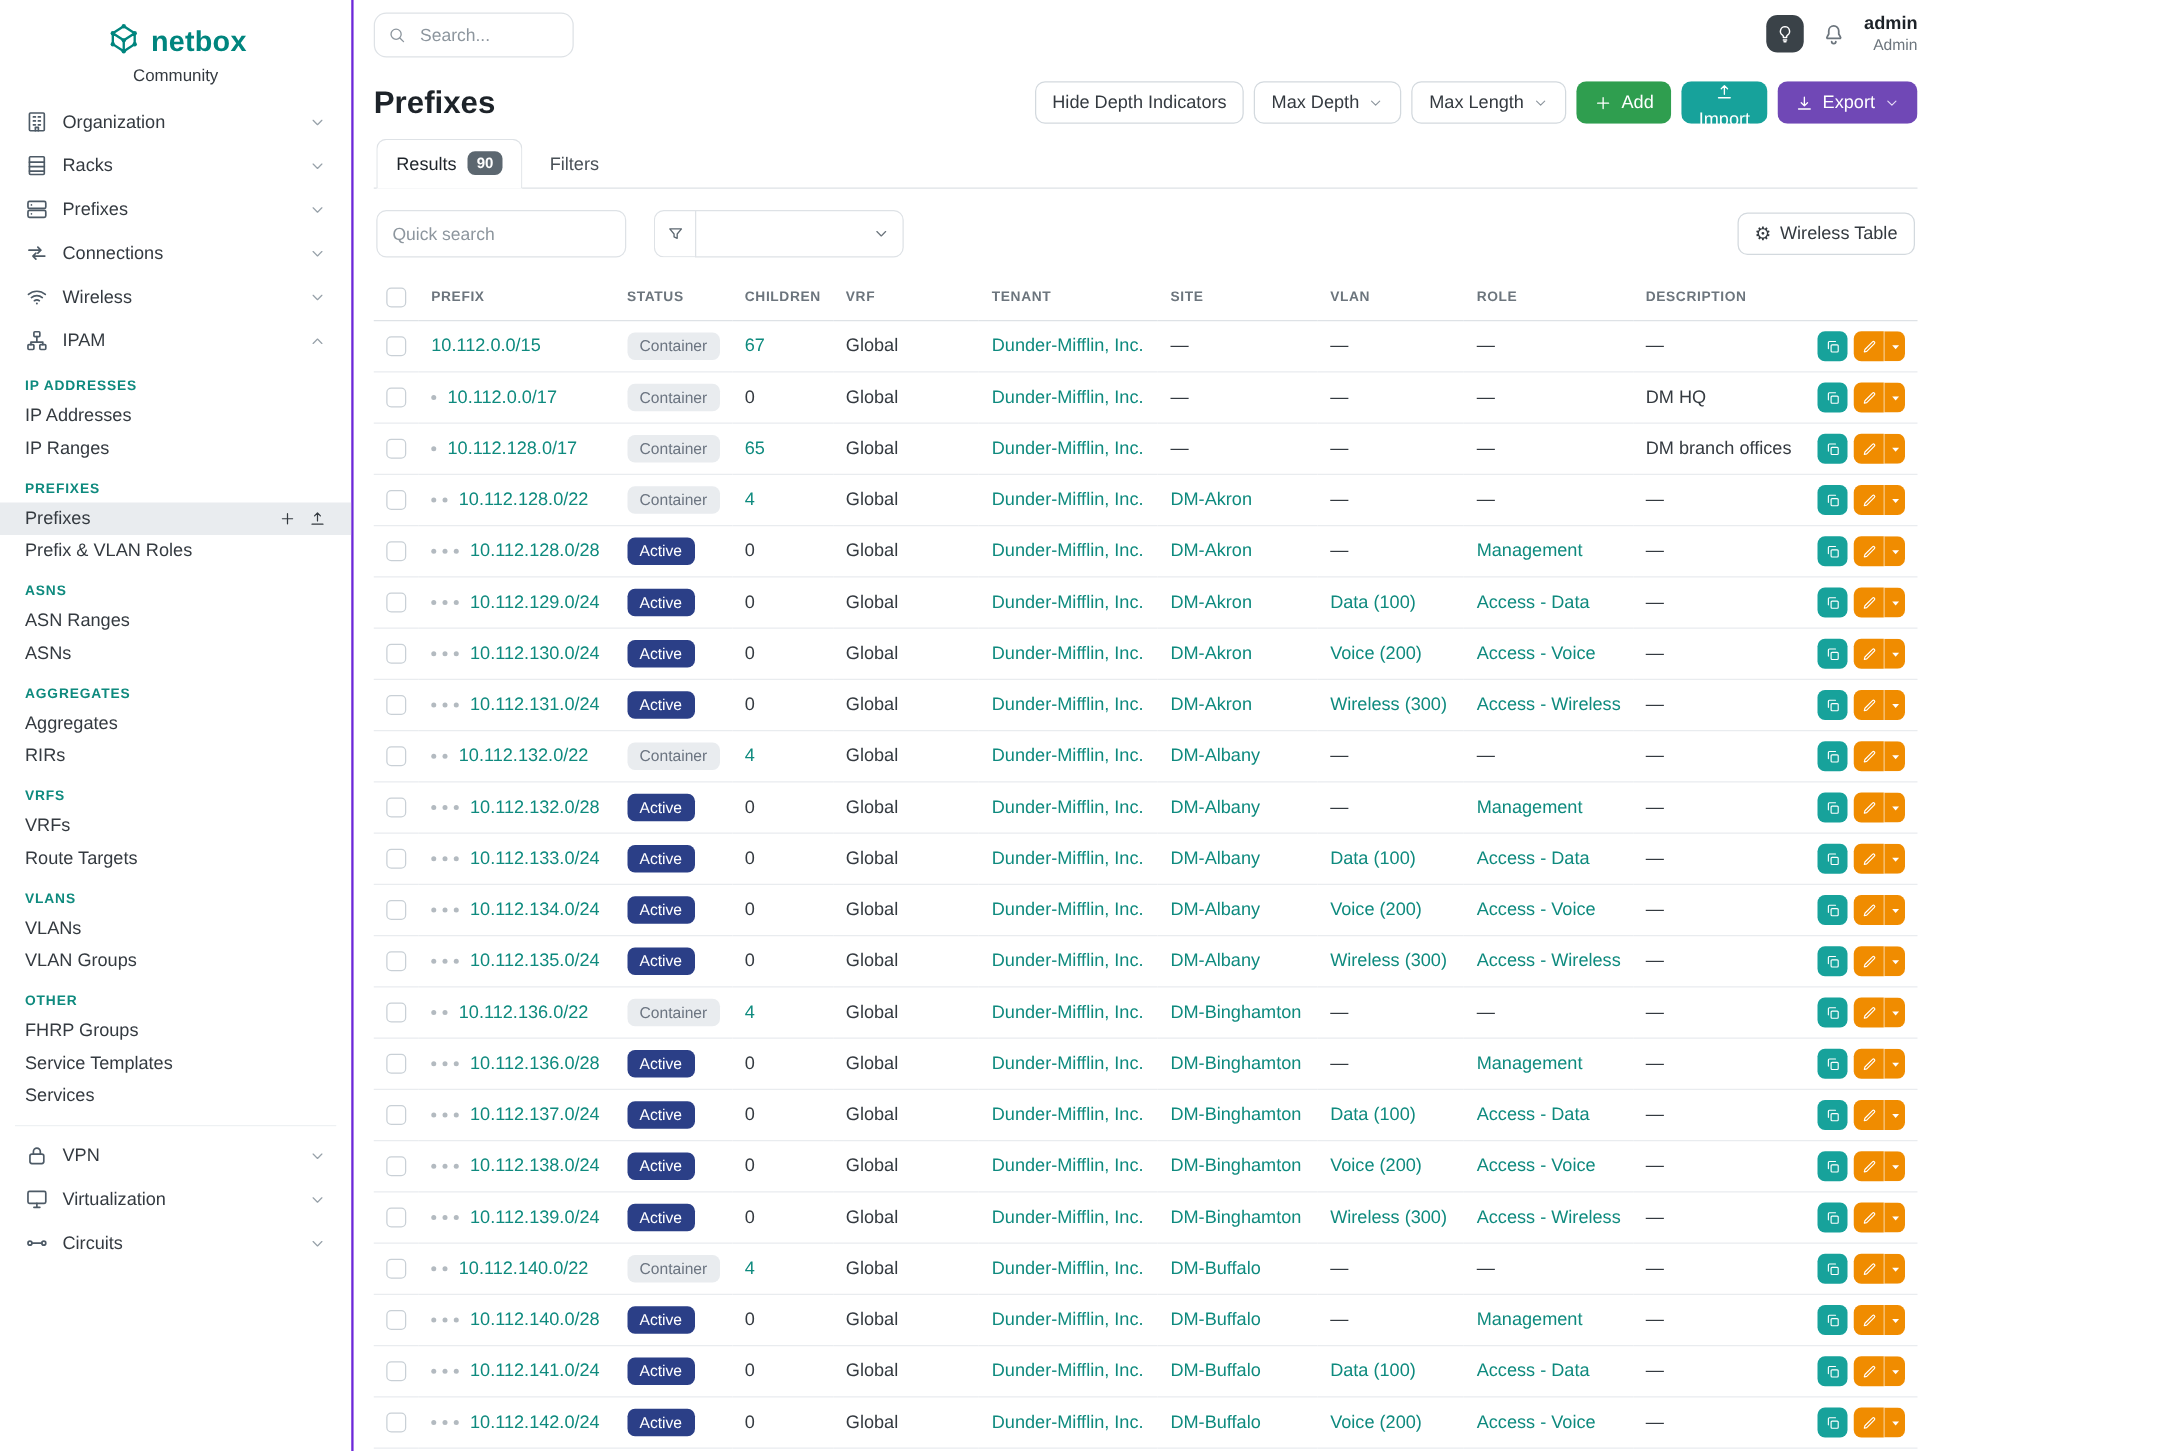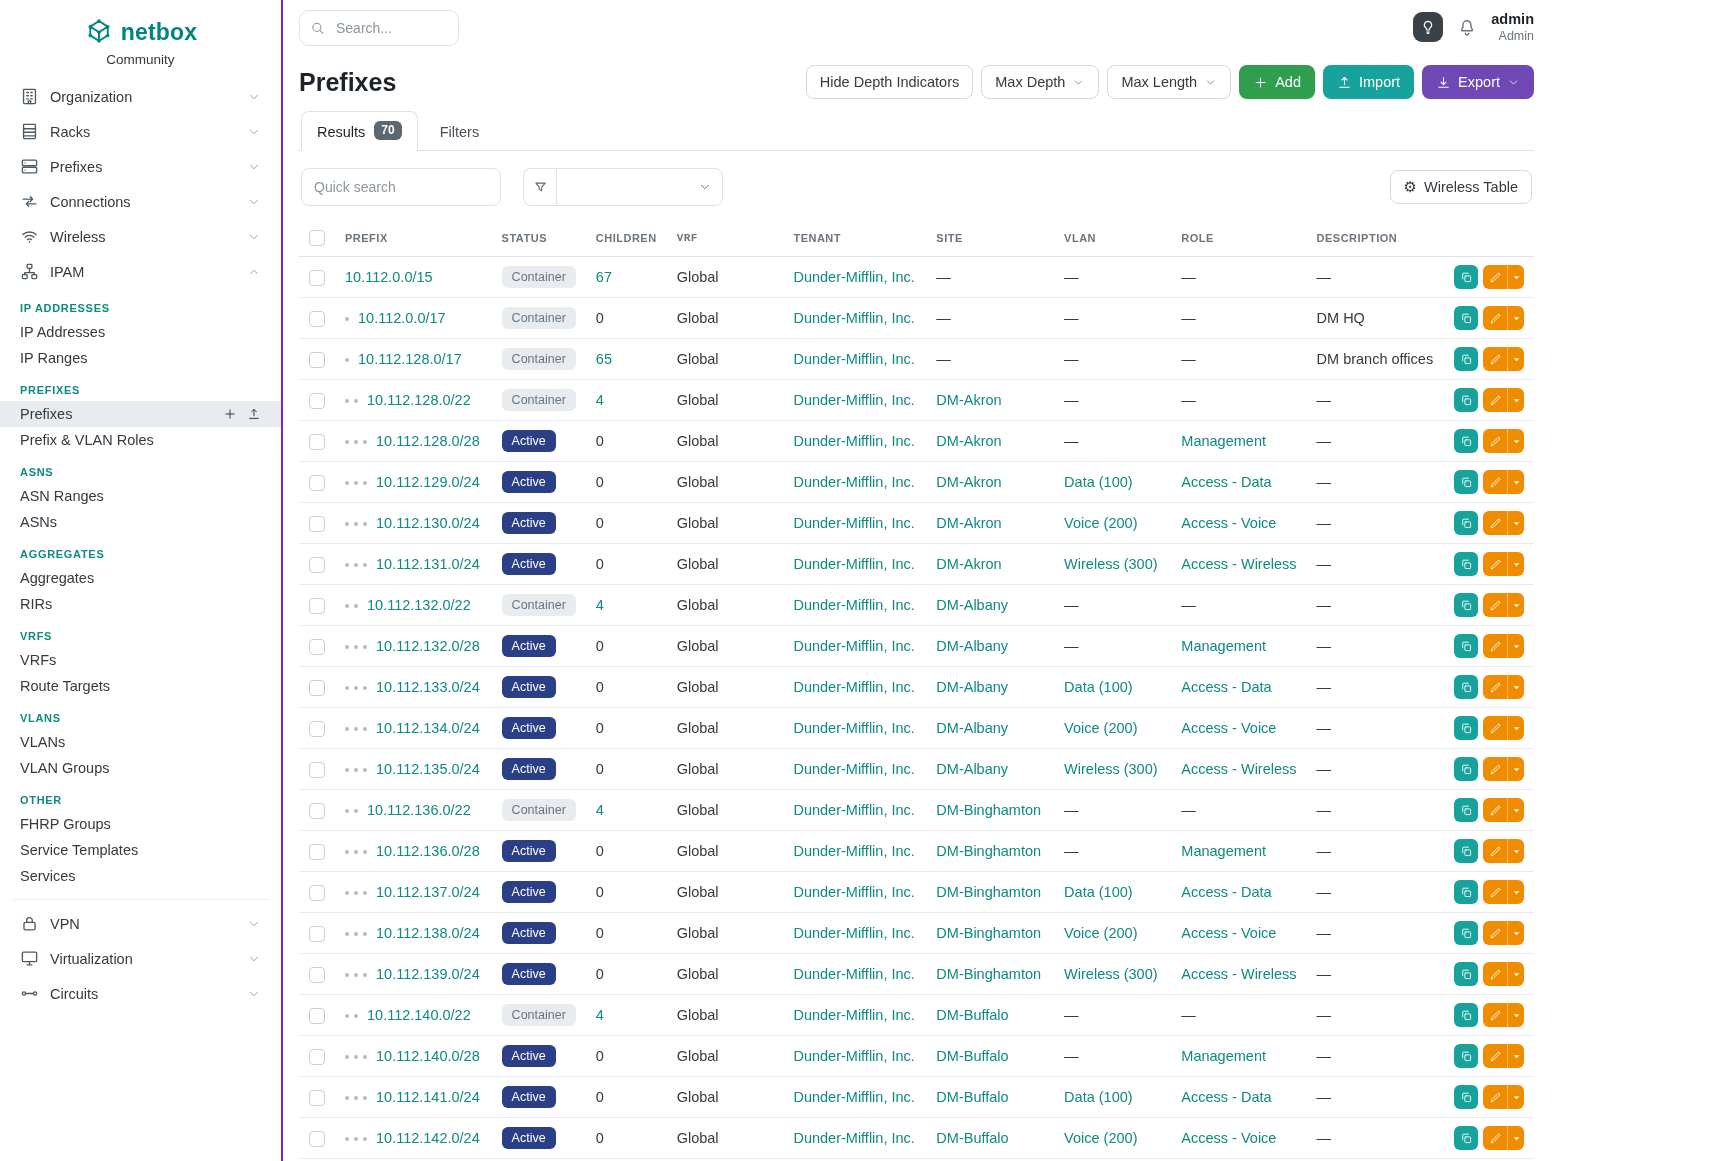--- a/index.html
+++ b/index.html
@@ -52,21 +52,21 @@
   .user-name { font-weight:700; font-size:14.5px; color:#1d2329; }
   .user-role { font-size:12.5px; color:#6c757d; }
 
   .page-head { display:flex; align-items:center; padding:10px 0 4px; }
   .page-title { font-size:25px; font-weight:600; color:#1d2329; margin:0; }
   .toolbar { margin-left:auto; display:flex; align-items:center; gap:8px; }
   .btn { height:34px; display:inline-flex; align-items:center; gap:7px; padding:0 13px; border-radius:8px; font-size:14.5px; border:1px solid transparent; background:#fff; cursor:pointer; font-family:inherit; color:#343a40; white-space:nowrap; }
   .btn svg { width:15px; height:15px; }
   .btn-outline { border-color:#d3d9de; }
   .btn-green { background:#2f9e4f; color:#fff; }
-  .btn-teal { background:#17a29b; color:#fff; }
+  .btn-teal { background:#17a29b; color:#fff;flex-direction:column; }
   .btn-purple { background:#7048b6; color:#fff; }
   .btn .bchev { display:flex; color:#8d969e; }
   .btn-purple .bchev { color:#e7ddf7; }
   .bchev svg { width:13px; height:13px; }
 
   .tabs { display:flex; gap:6px; border-bottom:1px solid #dee2e6; margin-top:8px; padding:0 2px; }
   .tab { display:flex; align-items:flex-end; gap:9px; padding:9px 15px 10px; font-size:14.5px; color:#495057; border:1px solid transparent; border-radius:8px 8px 0 0; margin-bottom:-1px; cursor:pointer; }
   .tab.active { color:#1d2329; background:#fff; border-color:#dee2e6 #dee2e6 #fff; }
   .tab-badge { background:#5c6770; color:#fff; font-size:12px; font-weight:600; border-radius:6px; padding:2px 7px; line-height:1.25; }
 
@@ -79,21 +79,21 @@
   .filter-select { width:167px; border:1px solid #dee2e6; border-radius:0 8px 8px 0; background:#fff; display:flex; align-items:center; justify-content:flex-end; padding:0 10px; color:#6c757d; cursor:pointer; }
   .filter-select svg { width:14px; height:14px; }
   .configure-btn { margin-left:auto; }
   .glyph { font-size:15px; line-height:1; font-family:"DejaVu Sans",sans-serif; }
 
   
   table { width:1235px; border-collapse:collapse; }
   thead th { text-align:left; font-size:11px; color:#6c757d; font-weight:700; letter-spacing:.5px; text-transform:uppercase; padding:10px 10px; border-bottom:1px solid #dee2e6; white-space:nowrap; }
   tbody td { padding:8px 10px; border-bottom:1px solid #e9ecef; white-space:nowrap; height:40px; }
   th:nth-child(1){ width:34px; } th:nth-child(2){ width:158px; } th:nth-child(3){ width:92px; }
-  th:nth-child(4){ width:70px; } th:nth-child(5){ width:157px;font-family:Liberation Mono, monospace; } th:nth-child(6){ width:144px; }
+  th:nth-child(4){ width:70px; } th:nth-child(5){ width:157px; } th:nth-child(6){ width:144px; }
   th:nth-child(7){ width:130px; } th:nth-child(8){ width:120px; } th:nth-child(9){ width:130px; }
   th:nth-child(10){ width:138px; } th:nth-child(11){ width:62px; }
   .link { color:#0e8a7e; text-decoration:none; cursor:pointer; }
   .dash, .plain { color:#343a40; }
   .badge { display:inline-block; font-size:12.5px; font-weight:500; padding:3px 10px; border-radius:6px; line-height:1.3; }
   .badge-container { background:#e9ecef; color:#6b7480; }
   .badge-active { background:#2b3f87; color:#fff; }
   .depth-dots { display:inline-flex; gap:5px; margin-right:9px; vertical-align:2px; }
   .depth-dots i { width:4px; height:4px; border-radius:50%; background:#b3bac0; }
   input[type="checkbox"] { appearance:none; width:16px; height:16px; border:1px solid #c9d0d6; border-radius:4px; background:#fff; margin:0; vertical-align:middle; cursor:pointer; }
@@ -415,21 +415,21 @@
                   <path d="M6 9l6 6 6-6"></path>
                 </svg>
               </span>
           </button>
         </div>
       </div>
 
       <div class="tabs">
         <div class="tab active">
           <span>Results</span>
-          <span class="tab-badge">70</span>
+          <span class="tab-badge">90</span>
         </div>
         <div class="tab">
           <span>Filters</span>
         </div>
       </div>
 
       <div class="controls">
         <input class="quick-search" placeholder="Quick search" style="">
         <div class="filter-group">
           <button class="filter-btn">

